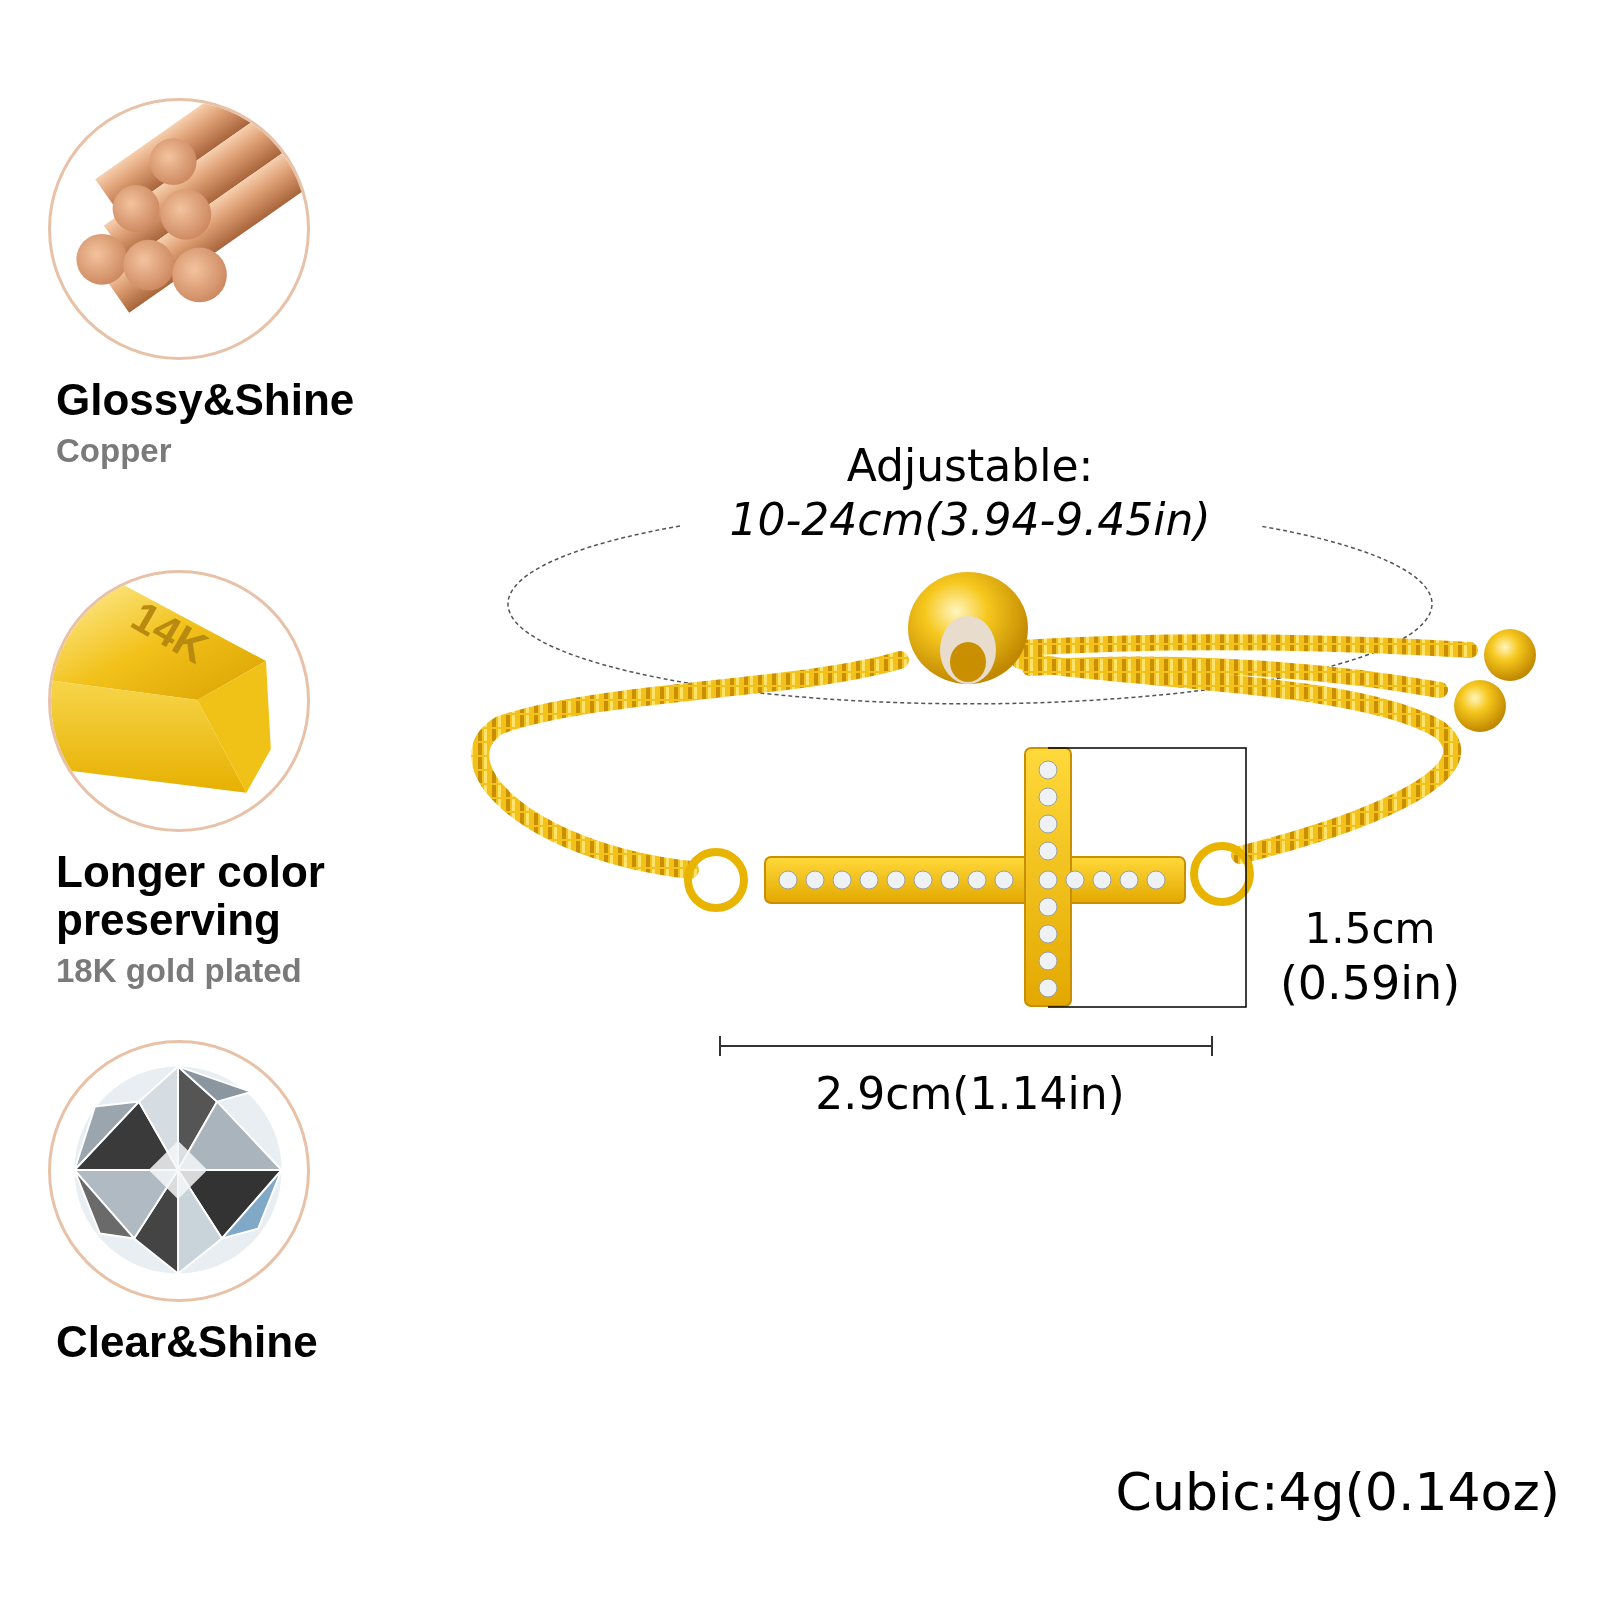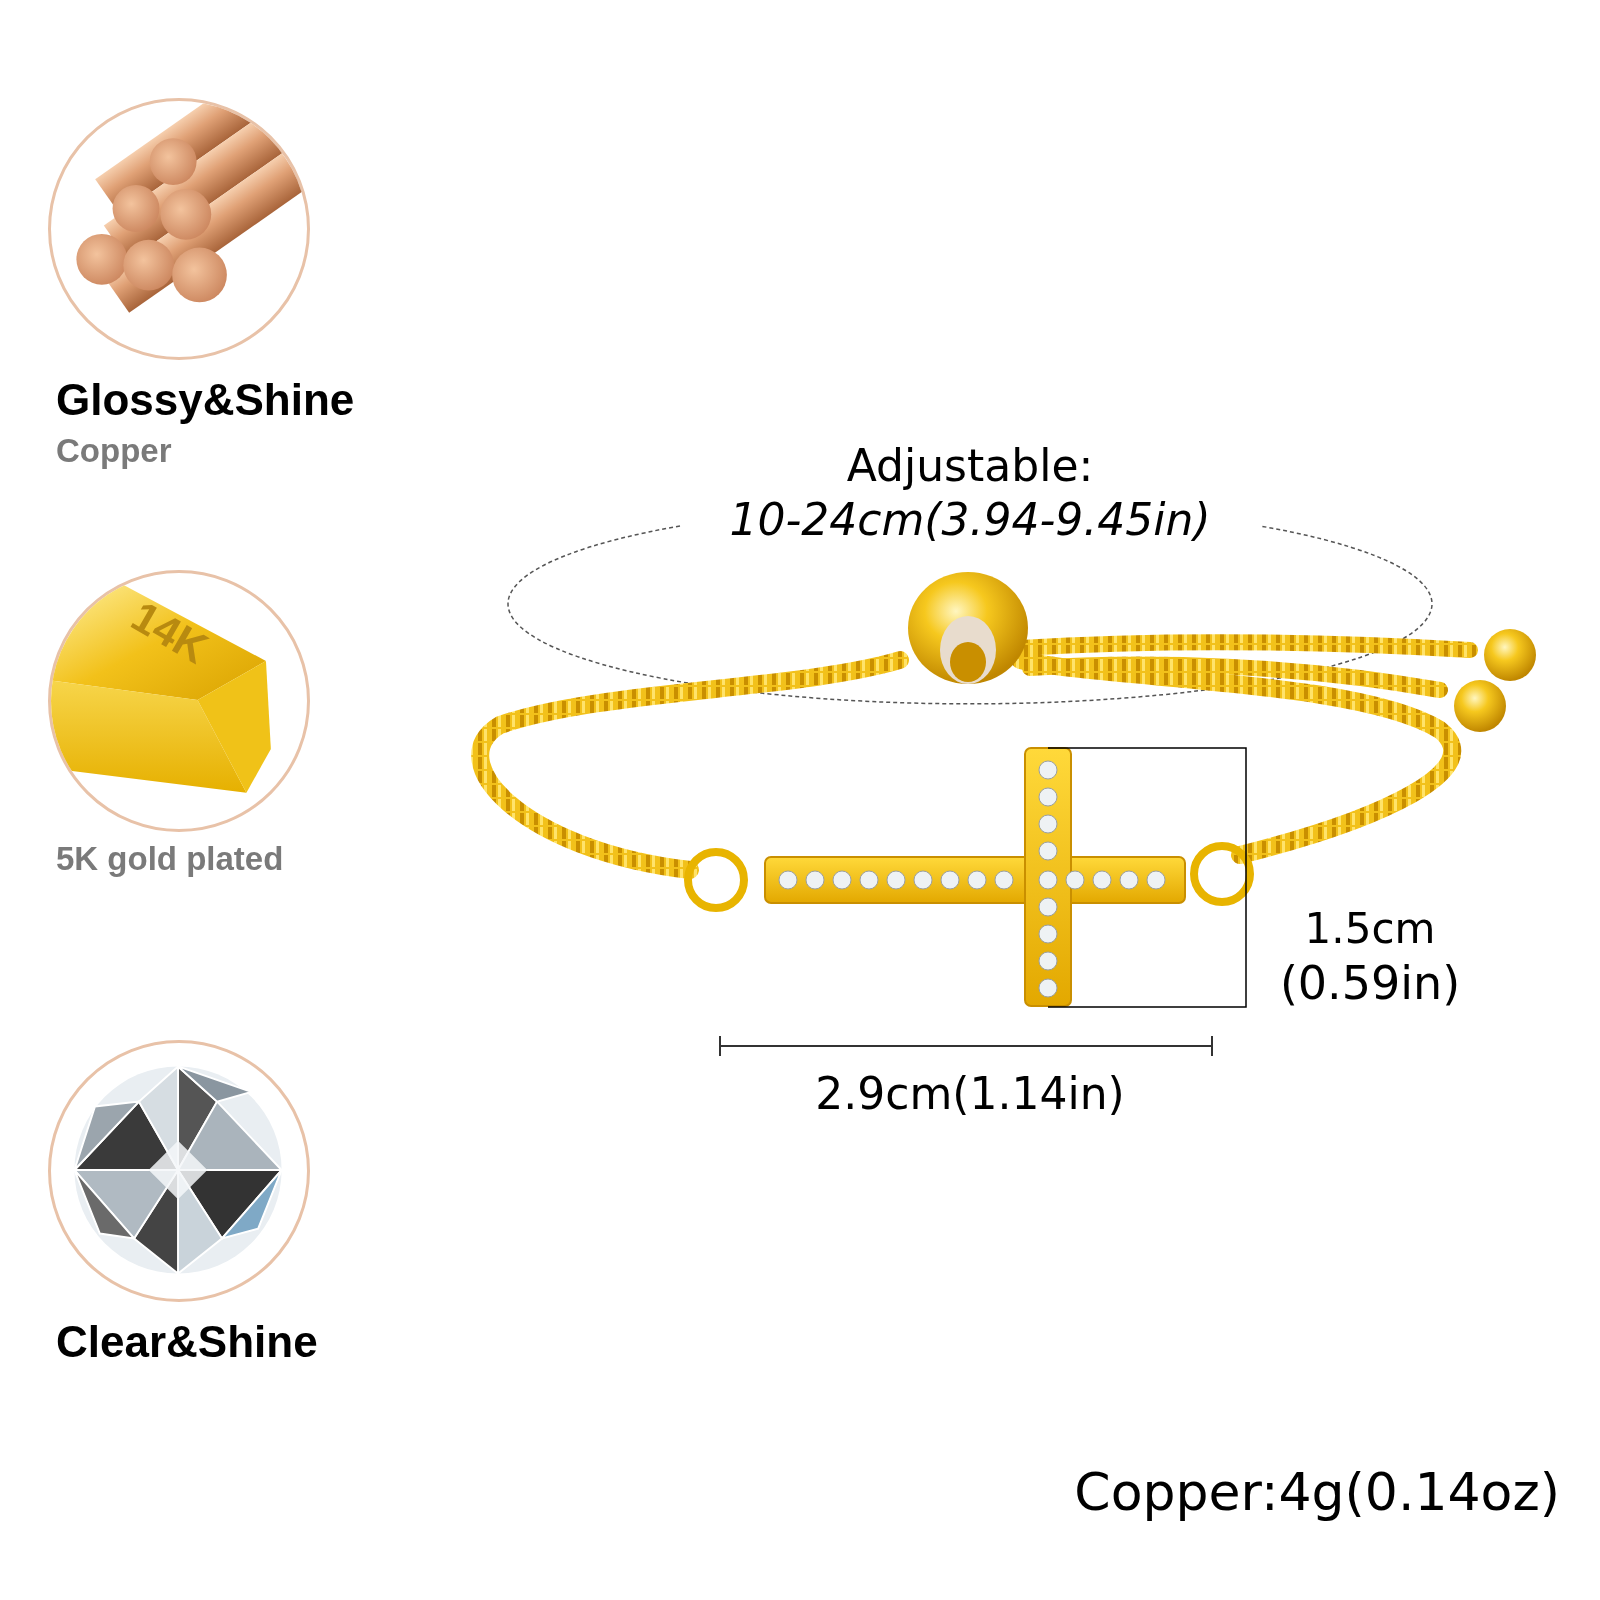--- a/index.html
+++ b/index.html
@@ -60,21 +60,22 @@
           <stop offset="0" stop-color="#f7d54a"></stop>
             <stop offset="1" stop-color="#e6b000"></stop>
         </linearGradient>
       </defs>
       <polygon points="0,50 70,10 220,90 150,130 0,110" fill="url(#gtop)"></polygon>
       <polygon points="0,110 150,130 200,225 0,200" fill="url(#gside)"></polygon>
       <polygon points="150,130 220,90 225,180 200,225" fill="#f0c218"></polygon>
       <text x="80" y="70" font-family="Liberation Sans, sans-serif" font-weight="bold" font-size="44" fill="#b88a10" transform="rotate(30 110 60)">14K</text>
     </svg>
   </div>
-  <div class="f-sub">5K gold plated</div>
+  <div class="f-title">Longer color preserving</div>
+  <div class="f-sub">18K gold plated</div>
 </div>
 
 <div class="feature" style="top:1040px;">
   <div class="badge">
     <svg viewBox="0 0 262 262">
       <circle cx="130" cy="130" r="106" fill="#e9eef2"></circle>
       <g stroke="#fff" stroke-width="2">
         <polygon points="130,130 130,24 170,60" fill="#555"></polygon>
         <polygon points="130,130 170,60 236,130" fill="#aab4bc"></polygon>
         <polygon points="130,130 236,130 175,200" fill="#333"></polygon>
@@ -174,14 +175,14 @@
       <line x1="720" y1="1036" x2="720" y2="1056" stroke="#333" stroke-width="2"></line>
       <line x1="1212" y1="1036" x2="1212" y2="1056" stroke="#333" stroke-width="2"></line>
     </g>
   </svg>
 
   <div class="label" style="left:780px; top:440px; width:380px; font-size:44px;">Adjustable:</div>
   <div class="label" style="left:700px; top:494px; width:540px; font-size:44px;font-style:italic;">10-24cm(3.94-9.45in)</div>
   <div class="label" style="left:1270px; top:904px; width:200px; font-size:42px;">1.5cm</div>
   <div class="label" style="left:1260px; top:956px; width:220px; font-size:46px;">(0.59in)</div>
   <div class="label" style="left:760px; top:1068px; width:420px; font-size:44px;">2.9cm(1.14in)</div>
-  <div class="label" style="left:1040px; top:1462px; width:520px; font-size:52px; text-align:right;">Copper:4g(0.14oz)</div>
+  <div class="label" style="left:1040px; top:1462px; width:520px; font-size:52px; text-align:right;">Cubic:4g(0.14oz)</div>
 </div>
 
 </body></html>

